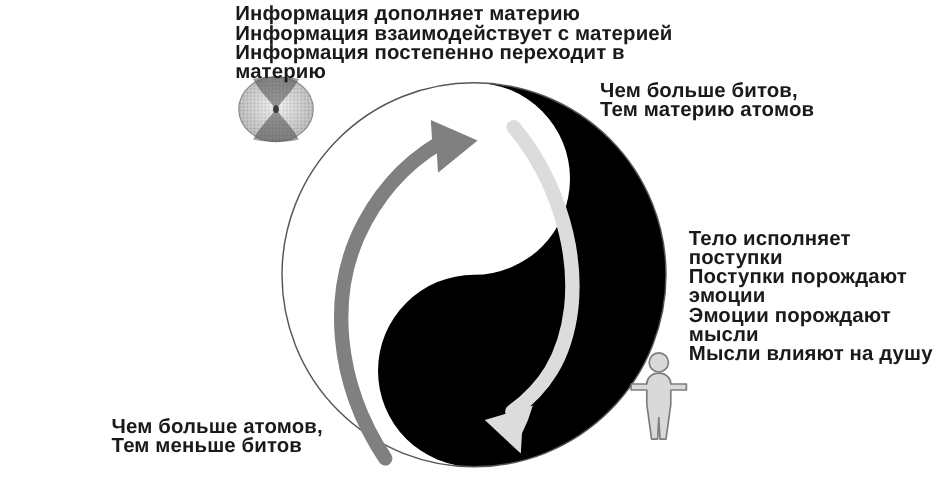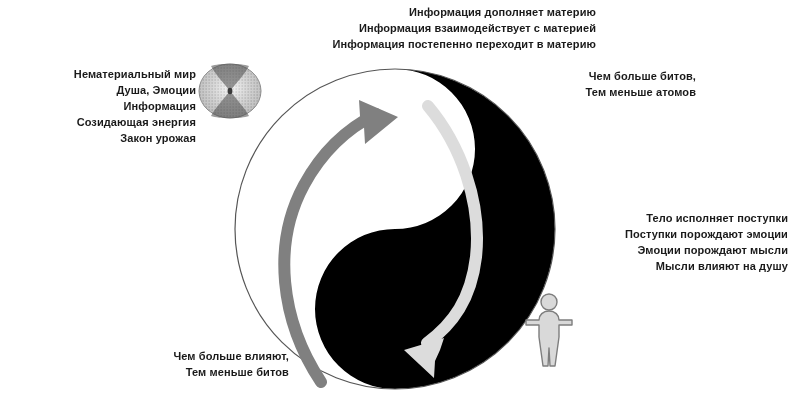--- a/index.html
+++ b/index.html
@@ -12,32 +12,32 @@
     width: 790px;
     height: 400px;
     background: #ffffff;
     overflow: hidden;
     font-family: "Liberation Sans", sans-serif;
   }
   .txt {
     position: absolute;
     color: #1a1a1a;
     font-weight: bold;
-    font-size: 11px;
+    font-size: 17px;
     line-height: 16px;
-    text-align: right;
+    text-align: left;
     white-space: pre-line;
     letter-spacing: 0.1px;
   }
   #top-text      { left: 196px; top: 4px;   width: 400px; }
   #left-top-text { left: 0px;   top: 66px;  width: 196px; }
   #left-mid-text { left: 2px;   top: 209px; width: 224px; }
   #left-bot-text { left: 93px;  top: 348px; width: 196px; }
   #right-top-text{ left: 500px; top: 68px;  width: 196px; }
-  #right-mid-text{ left: 574px; top: 210px; width: 214px; }
+  #right-mid-text{ left: 574px; top: 191px; width: 214px; }
   #right-bot-text{ left: 596px; top: 308px; width: 194px; }
 
   #yinyang {
     position: absolute;
     left: 228px;
     top: 62px;
     width: 334px;
     height: 334px;
   }
   #cell-icon {
@@ -120,27 +120,22 @@
                L35,45 L31,74 L26,74 L25,56
                L24,74 L19,74 L15,45
                L15,33 L2,33 L2,28 L15,28
                C15,23 19,19 25,19 Z"></path>
     </g>
   </svg>
 
   <div class="txt" id="top-text">Информация дополняет материю
 Информация взаимодействует с  материей
 Информация постепенно переходит в материю</div>
-  <div class="txt" id="left-top-text">Нематериальный мир
-Душа, Эмоции
-Информация
-Созидающая энергия
-Закон урожая</div>
-  <div class="txt" id="left-bot-text">Чем больше влияют,
+  <div class="txt" id="left-bot-text">Чем больше атомов,
 Тем меньше битов</div>
   <div class="txt" id="right-top-text">Чем больше битов,
-Тем меньше атомов</div>
+Тем материю атомов</div>
   <div class="txt" id="right-mid-text">Тело исполняет поступки
 Поступки порождают эмоции
 Эмоции порождают мысли
 Мысли влияют на душу</div>
 
 </div>
 
 </body></html>

